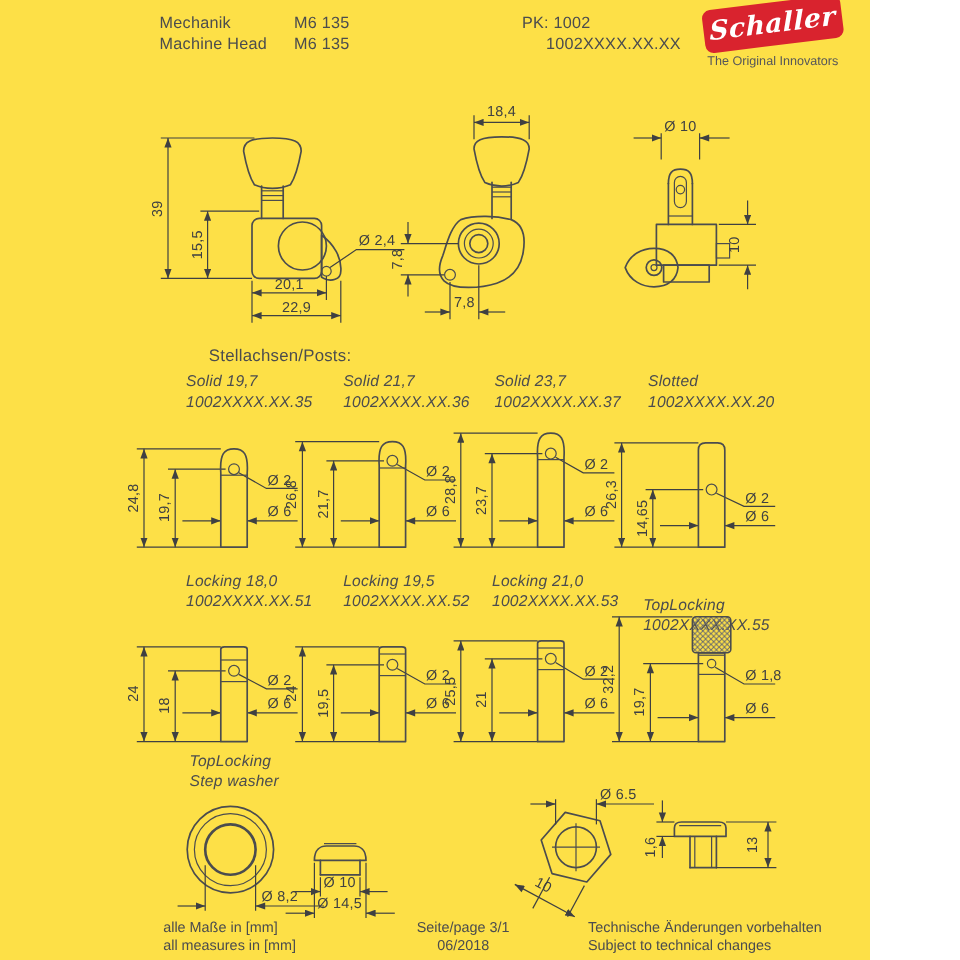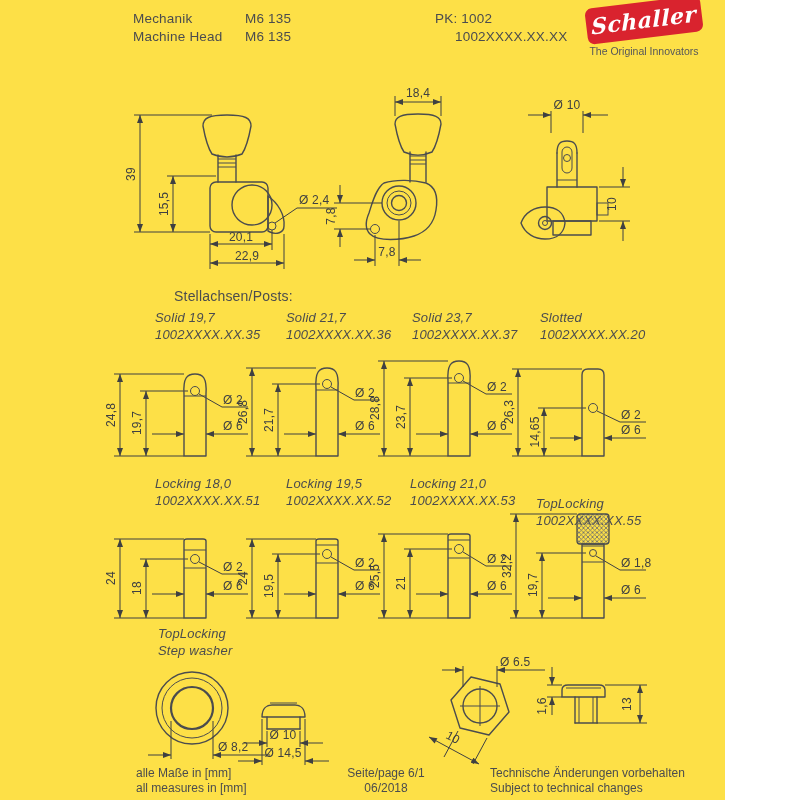--- a/index.html
+++ b/index.html
@@ -448,21 +448,21 @@
     <text class="dt" text-anchor="middle" transform="rotate(28 26 101)" x="26" y="101">10</text>
     <text class="dt" text-anchor="middle" transform="rotate(-90 121 66)" x="121" y="66">1,6</text>
     <text class="dt" text-anchor="middle" transform="rotate(-90 206 64)" x="206" y="64">13</text>
   </svg>
 
   <div class="footer-block" style="left:136px;top:766px">
     <div>alle Maße in [mm]</div>
     <div>all measures in [mm]</div>
   </div>
   <div class="footer-block center" style="left:316px;top:766px;width:140px">
-    <div>Seite/page 6/1</div>
+    <div>Seite/page 3/1</div>
     <div>06/2018</div>
   </div>
   <div class="footer-block" style="left:490px;top:766px">
     <div>Technische Änderungen vorbehalten</div>
     <div>Subject to technical changes</div>
   </div>
 
 </div>
 
 </body></html>

